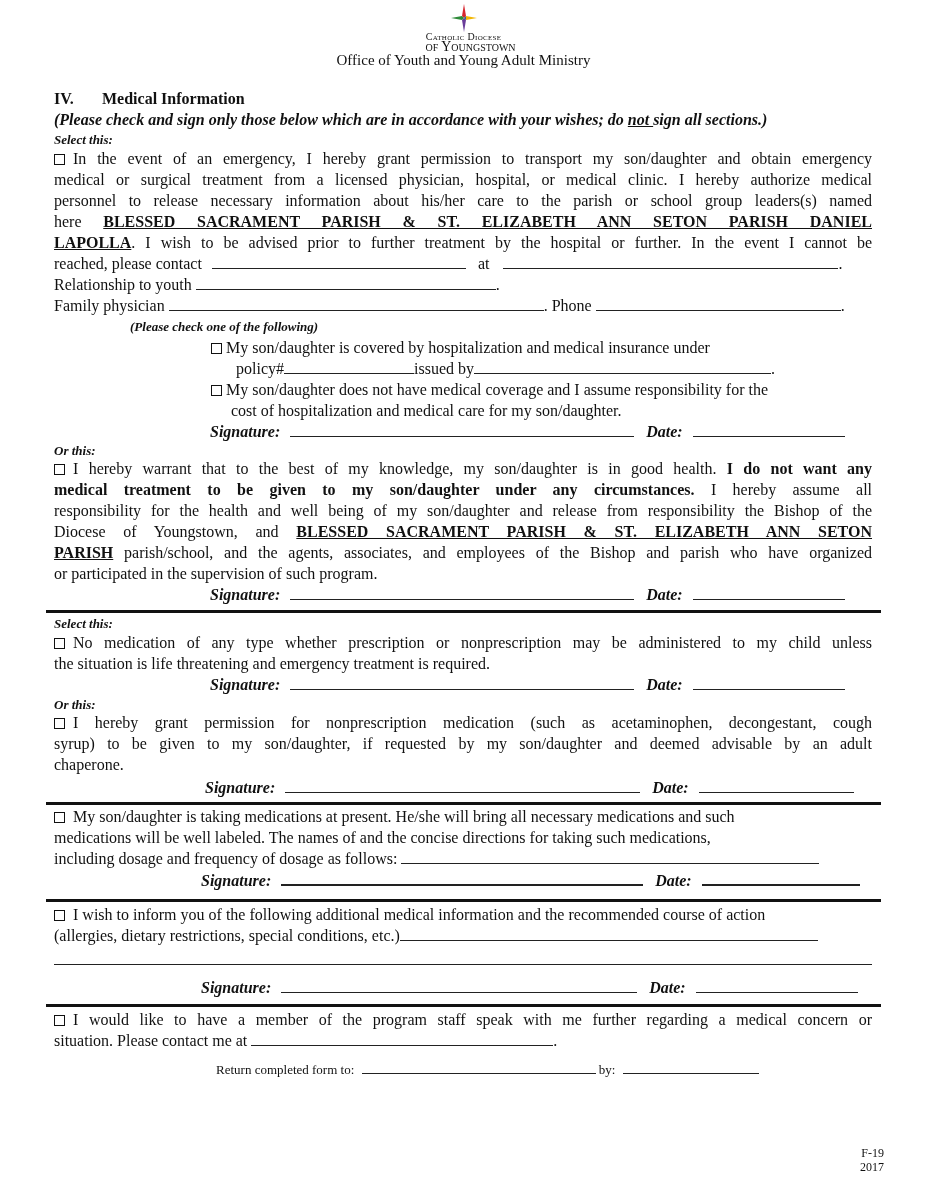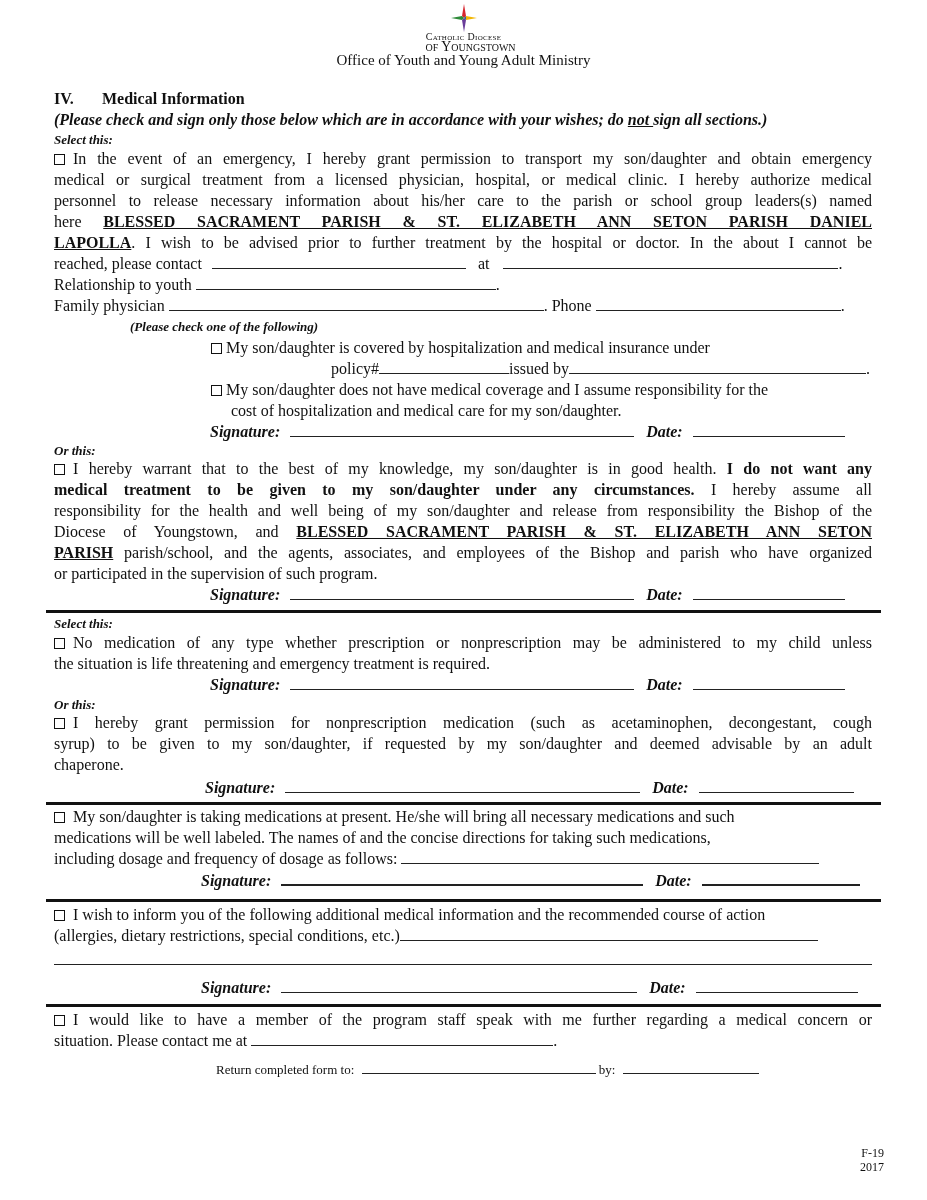--- a/index.html
+++ b/index.html
@@ -66,21 +66,21 @@
   <div class="abs small-label" style="top:132px;">Select this:</div>
   <div class="abs line just" style="top:148px;">
     <span class="cb"></span><span>In the event of an emergency, I hereby grant permission to transport my son/daughter and obtain emergency</span>
   </div>
   <div class="abs line just" style="top:169px;">medical or surgical treatment from a licensed physician, hospital, or medical clinic.  I hereby authorize medical</div>
   <div class="abs line just" style="top:190px;">personnel to release necessary information about his/her care to the parish or school group leaders(s) named</div>
   <div class="abs line just" style="top:211px;">
     <span>here</span> <span class="bu">BLESSED SACRAMENT PARISH &amp; ST. ELIZABETH ANN SETON PARISH DANIEL</span>
   </div>
   <div class="abs line just" style="top:232px;">
-    <span class="bu">LAPOLLA</span><span>.  I wish to be advised prior to further treatment by the hospital or doctor.  In the about I cannot be</span>
+    <span class="bu">LAPOLLA</span><span>.  I wish to be advised prior to further treatment by the hospital or further.  In the event I cannot be</span>
   </div>
   <div class="abs line" style="top:253px;">
     <span>reached,  please  contact</span>
     <span class="blank" style="width:254px;margin-left:6px;"></span>
     <span style="margin-left:8px;">at</span>
     <span class="blank" style="width:335px;margin-left:10px;"></span>.
   </div>
   <div class="abs line" style="top:274px;">
     <span>Relationship to youth</span>
     <span class="blank" style="width:300px;"></span>.
@@ -88,21 +88,21 @@
   <div class="abs line" style="top:295px;">
     <span>Family physician</span>
     <span class="blank" style="width:375px;"></span><span>. Phone</span>
     <span class="blank" style="width:245px;"></span>.
   </div>
   <div class="abs small-label" style="top:319px; left:76px;">(Please check one of the following)</div>
 
   <div class="abs line" style="top:337px; left:157px; width:660px;">
     <span class="cb" style="margin-right:4px;"></span><span>My son/daughter is covered by hospitalization and medical insurance under</span>
   </div>
-  <div class="abs line" style="top:358px; left:176px; width:640px;text-align:right;">
+  <div class="abs line" style="top:358px; left:182px; width:640px;">
     <span>policy#</span><span class="blank" style="width:130px;"></span><span>issued by</span><span class="blank" style="width:297px;"></span>.
   </div>
   <div class="abs line" style="top:379px; left:157px; width:660px;">
     <span class="cb" style="margin-right:4px;"></span><span>My son/daughter does not have medical coverage and I assume responsibility for the</span>
   </div>
   <div class="abs line" style="top:400px; left:177px; width:640px;">cost of hospitalization and medical care for my son/daughter.</div>
   <div class="sigrow" style="top:421px; left:156px;">
     <span class="lbl">Signature:</span>
     <span class="blank" style="width:344px;margin-left:6px;"></span>
     <span class="lbl" style="margin-left:8px;">Date:</span>

